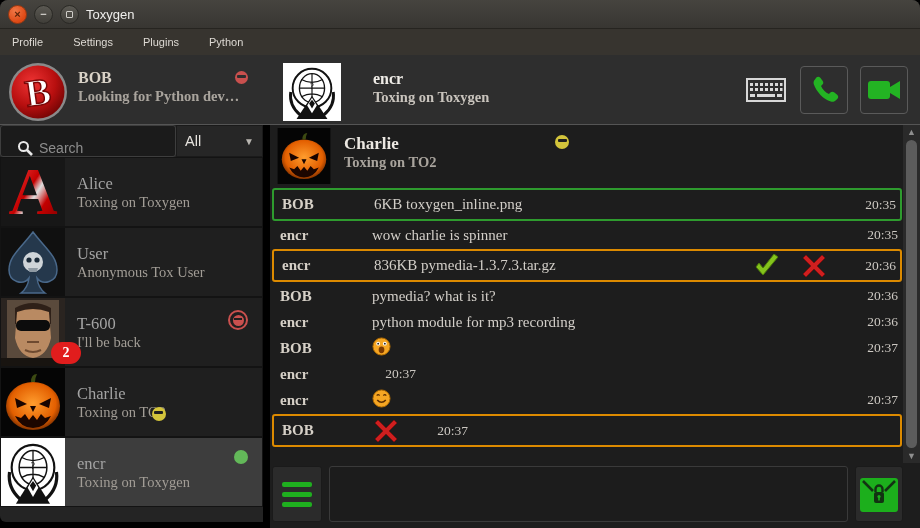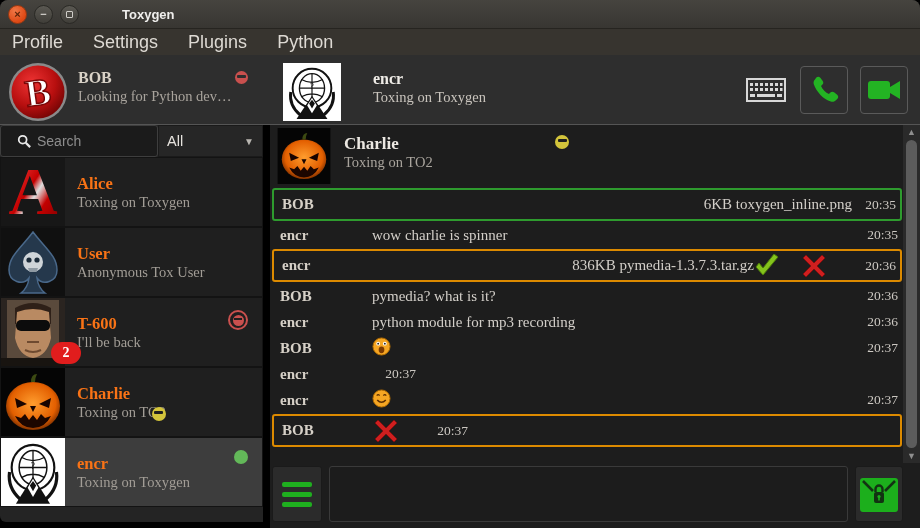--- a/index.html
+++ b/index.html
@@ -13,75 +13,75 @@
               border-bottom:1px solid #262420; display:flex; align-items:center;
               padding:0 8px; flex:none; }
   .winbtn { width:19px; height:19px; border-radius:50%; margin-right:7px;
             display:flex; align-items:center; justify-content:center;
             font-size:11px; font-weight:bold; }
   .winbtn.close { background:radial-gradient(circle at 35% 30%, #f07746, #dd4814 70%);
                   color:#5e2408; border:1px solid #9c3a12; }
   .winbtn.min, .winbtn.max { background:linear-gradient(#5a5852,#403e39); color:#cfcdc8;
                   border:1px solid #2b2a26; }
   .winbtn.max span { width:7px; height:7px; border:1.5px solid #cfcdc8; display:block; border-radius:1px;}
-  .wintitle { color:#efeeec; font-weight:bold; font-size:13px; margin-left:36px; }
+  .wintitle { color:#efeeec; font-weight:normal; font-size:13px; }
 
   
   .menubar { height:26px; background:#37342f; display:flex; align-items:center;
              padding-left:12px; gap:30px; flex:none; }
-  .menuitem { color:#dedad4; font-size:18px; cursor:default; }
+  .menuitem { color:#dedad4; font-size:11px; cursor:default; }
 
   
   .toppanel { height:70px; background:#2e2e2e; border-bottom:1px solid #555;
               display:flex; align-items:center; flex:none; }
   .avatar { flex:none; overflow:hidden; }
   .self-card { display:flex; align-items:flex-start; width:270px; padding:5px 0 0 8px; }
   .self-card .avatar { width:60px; height:60px; border-radius:50%; }
   .card-texts { margin-left:10px; padding-top:6px; width:170px; position:relative; }
   .card-name { font-family:"Liberation Serif", serif; font-weight:bold; font-size:16px;
                color:#d9d2c7; line-height:19px; }
   .card-status { font-family:"Liberation Serif", serif; font-size:14.5px; color:#a9a49d;
-                 line-height:19px; white-space:nowrap; }
+                 line-height:19px; white-space:nowrap;font-weight:bold; }
   .friend-card { display:flex; align-items:flex-start; padding:5px 0 0 13px; flex:1; }
   .friend-card .avatar { width:58px; height:58px; }
   .st-busy-sm { width:13px; height:13px; border-radius:50%; background:#c9504e; position:relative; }
   .st-busy-sm:after { content:""; position:absolute; left:2px; right:2px; top:3.5px; height:3px;
                       background:#2e2e2e; border-radius:1px; }
   .self-card .st-busy-sm { position:absolute; right:0; top:9px; }
   .callbtns { display:flex; align-items:center; gap:12px; padding-right:12px; }
   .kbbtn { width:44px; height:34px; display:flex; align-items:center; justify-content:center; }
   .roundbtn { width:48px; height:48px; border:1px solid #5a5a5a; border-radius:4px;
               background:#2e2e2e; display:flex; align-items:center; justify-content:center; }
 
   
   .bodyrow { flex:1; display:flex; background:#000; }
   .sidebar { width:263px; background:#242424; display:flex; flex-direction:column;
              border-radius:0 0 0 6px; margin-bottom:6px; }
   .gapcol { width:7px; background:#000; }
   .chatcol { flex:1; display:flex; flex-direction:column; background:#1d1d1d; margin-bottom:0; }
 
   
   .searchrow { height:32px; display:flex; flex:none; }
-  .searchbox { width:158px; background:#1b1b1b; border:1px solid #3e3e3e; border-radius:3px;
-               display:flex; align-items:center; padding-left:16px; }
+  .searchbox { width:176px; background:#1b1b1b; border:1px solid #3e3e3e; border-radius:3px;
+               display:flex; align-items:flex-end; padding-left:16px; }
   .searchbox input { background:transparent; border:none; outline:none; color:#bbb;
                      font-size:14px; width:120px; margin-left:6px; }
   .searchbox input::placeholder { color:#8d8d8d; }
   .filterbox { flex:1; background:#262626; border:1px solid #1a1a1a; display:flex;
                align-items:center; padding:0 8px; color:#e6e3de; font-size:14.5px; }
   .filterbox .arrow { margin-left:auto; color:#b9b6b1; font-size:10px; }
 
   
   .contacts { flex:1; display:flex; flex-direction:column; }
   .contact { height:70px; display:flex; align-items:center; background:#1f1f1f;
              border:1px solid #131313; position:relative; }
   .contact.selected { background:#3d3d3d; }
   .contact .avatar { width:64px; height:68px; }
   .c-texts { margin-left:12px; }
-  .c-name { font-family:"Liberation Serif", serif; font-weight:bold; font-size:16.5px; color:#f97316; }
+  .c-name { font-family:"Liberation Serif", serif; font-weight:normal; font-size:16.5px; color:#a3a3a3; }
   .c-status { font-family:"Liberation Serif", serif; font-size:14.5px; color:#a29d96; }
   .c-stateicon { position:absolute; right:14px; top:12px; }
   .st-online { width:14px; height:14px; border-radius:50%; background:#63b859; }
   .st-away { width:14px; height:14px; border-radius:50%; background:#d3c43b; position:relative; }
   .st-away:after { content:""; position:absolute; left:2.5px; right:2.5px; top:3.5px; height:3.5px;
                    background:#1f1f1f; border-radius:1px; }
   .st-busy-ring { width:20px; height:20px; border-radius:50%; border:2px solid #c9504e;
                   display:flex; align-items:center; justify-content:center; }
   .st-busy-ring .inner { width:11px; height:11px; border-radius:50%; background:#c9504e; position:relative; }
   .st-busy-ring .inner:after { content:""; position:absolute; left:1.5px; right:1.5px; top:3px;
@@ -96,21 +96,21 @@
   .chathead { display:flex; align-items:flex-start; height:60px; }
   .chathead .avatar { width:56px; height:56px; margin:1px 0 0 4px; }
   .ch-texts { margin-left:12px; padding-top:7px; width:165px; position:relative; }
   .msg { display:flex; align-items:center; height:26px; padding:0 4px 0 8px;
          font-family:"Liberation Serif", serif; }
   .msg.filetr { height:33px; border:2px solid; border-radius:3px; margin:1px 0; }
   .msg.green { border-color:#2e9b2e; }
   .msg.orange { border-color:#dc8a00; }
   .m-author { width:92px; flex:none; font-weight:bold; font-size:15px; color:#d6d0c7; }
   .m-text { flex:1; font-size:15px; color:#d3cfc9; }
-  .m-center { flex:1; text-align:right; font-size:15px; color:#d3cfc9; }
+  .m-center { flex:1; text-align:left; font-size:15px; color:#d3cfc9; }
   .m-time { width:44px; flex:none; text-align:right; font-size:13.5px; color:#ccc8c2; }
   .ft-actions { display:flex; gap:22px; margin-right:26px; }
   .ft-actions svg { cursor:pointer; }
   .emoji { width:19px; height:19px; display:inline-block; }
 
   
   .vscroll { width:17px; background:#2a2a2a; display:flex; flex-direction:column;
              align-items:center; padding:1px 0; }
   .varrow { color:#8f8f8f; font-size:9px; line-height:12px; flex:none; }
   .vthumb { width:11px; flex:1; background:#5c5c5c; border-radius:6px; margin:2px 0; }

